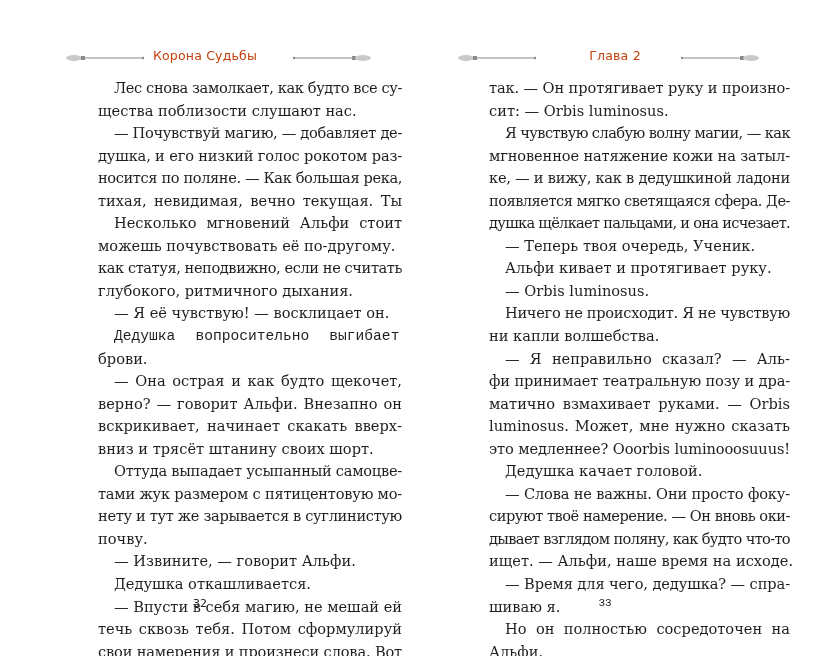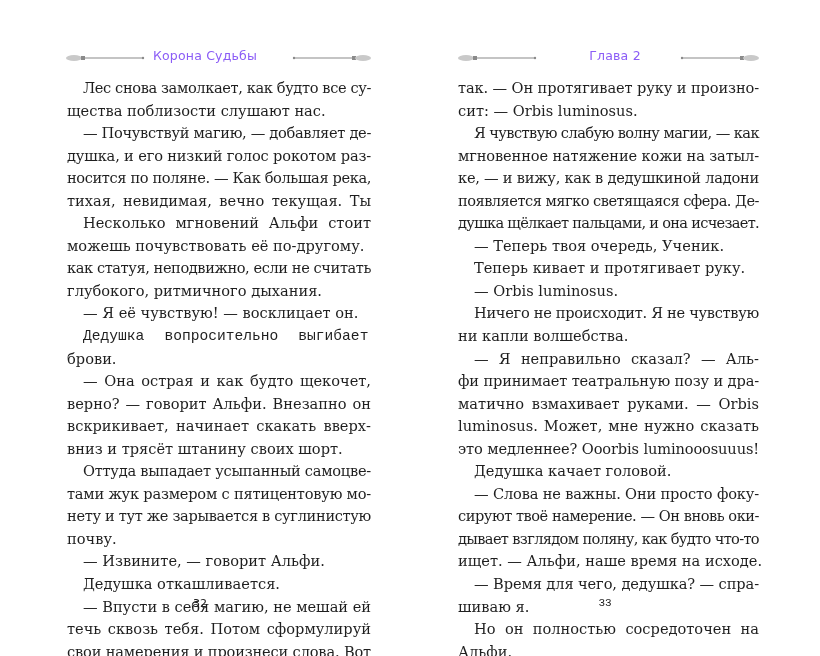--- a/index.html
+++ b/index.html
@@ -3,34 +3,34 @@
   <meta charset="utf-8">
   <style>
     html, body { margin: 0; padding: 0; background: #ffffff; }
     body { width: 820px; height: 656px; position: relative; overflow: hidden; }
     .page { position: absolute; top: 0; height: 656px; }
     .page.left { left: 0; width: 410px; }
     .page.right { left: 410px; width: 410px; }
     .header { position: absolute; top: 44px; height: 24px; left: 0; width: 410px; }
     .running-title {
       position: absolute; top: 4px; left: 0; width: 100%; text-align: center;
-      font-family: "DejaVu Sans", sans-serif; font-size: 12.5px; color: #8b5cf6;
+      font-family: "DejaVu Sans", sans-serif; font-size: 12.5px; color: #c2410c;
       letter-spacing: 0.2px;
     }
     .orn { position: absolute; top: 8px; width: 80px; height: 12px; }
     .left .orn.l { left: 65px; } .left .orn.r { left: 292px; }
     .right .orn.l { left: 47px; } .right .orn.r { left: 270px; }
     .body {
       position: absolute; top: 77px;
       font-family: "DejaVu Serif", serif; font-size: 14.6px; color: #1f1f1f;
       line-height: 22.55px;
     }
     .left .body { left: 67px; width: 304px; }
     .right .body { left: 48px; width: 301px; }
-    .line { display: block; white-space: nowrap; text-align: justify; text-align-last: justify; height: 22.55px; overflow: visible; }
+    .line { display: block; white-space: nowrap; text-align: justify; text-align-last: justify; height: 22.55px; overflow: visible; margin-left: 31px; }
     .line.last { text-align-last: left; }
     .line.indent { padding-left: 16px; }
     .folio {
       position: absolute; top: 597px; width: 410px; text-align: center;
       font-family: "DejaVu Sans", sans-serif; font-size: 11px; color: #222;
     }
     .left .folio { left: -5px; }
     .right .folio { left: -10px; font-family: Liberation Mono, monospace; }
   </style>
 </head>
@@ -101,21 +101,21 @@
   </div>
   <div class="body" id="right-body">
       <span class="line" style="letter-spacing: -0.111909px; word-spacing: 0px; text-align: left; text-align-last: left;">так. — Он протягивает руку и произно-</span>
       <span class="line last">сит: — Orbis luminosus.</span>
       <span class="line indent" style="letter-spacing: -0.582465px; word-spacing: 0px; text-align: left; text-align-last: left;">Я чувствую слабую волну магии, — как</span>
       <span class="line" style="letter-spacing: -0.134375px; word-spacing: 0px; text-align: left; text-align-last: left;">мгновенное натяжение кожи на затыл-</span>
       <span class="line" style="letter-spacing: -0.243243px; word-spacing: 0px; text-align: left; text-align-last: left;">ке, — и вижу, как в дедушкиной ладони</span>
       <span class="line" style="letter-spacing: -0.518092px; word-spacing: 0px; text-align: left; text-align-last: left;">появляется мягко светящаяся сфера. Де-</span>
       <span class="line" style="letter-spacing: -0.711538px; word-spacing: 0px; text-align: left; text-align-last: left;">душка щёлкает пальцами, и она исчезает.</span>
       <span class="line indent last">— Теперь твоя очередь, Ученик.</span>
-      <span class="line indent last">Теперь кивает и протягивает руку.</span>
+      <span class="line indent last">Альфи кивает и протягивает руку.</span>
       <span class="line indent last">— Orbis luminosus.</span>
       <span class="line indent" style="letter-spacing: -0.29375px; word-spacing: 0px; text-align: left; text-align-last: left;">Ничего не происходит. Я не чувствую</span>
       <span class="line last">ни капли волшебства.</span>
       <span class="line indent" style="word-spacing: 5.6125px; text-align: left; text-align-last: left;">— Я неправильно сказал? — Аль-</span>
       <span class="line" style="letter-spacing: -0.135417px; word-spacing: 0px; text-align: left; text-align-last: left;">фи принимает театральную позу и дра-</span>
       <span class="line" style="word-spacing: 3.02734px; text-align: left; text-align-last: left;">матично взмахивает руками. — Orbis</span>
       <span class="line" style="word-spacing: 1.37891px; text-align: left; text-align-last: left;">luminosus. Может, мне нужно сказать</span>
       <span class="line" style="letter-spacing: -0.128801px; word-spacing: 0px; text-align: left; text-align-last: left;">это медленнее? Ooorbis luminooosuuus!</span>
       <span class="line indent last">Дедушка качает головой.</span>
       <span class="line indent" style="letter-spacing: -0.159467px; word-spacing: 0px; text-align: left; text-align-last: left;">— Слова не важны. Они просто фоку-</span>

